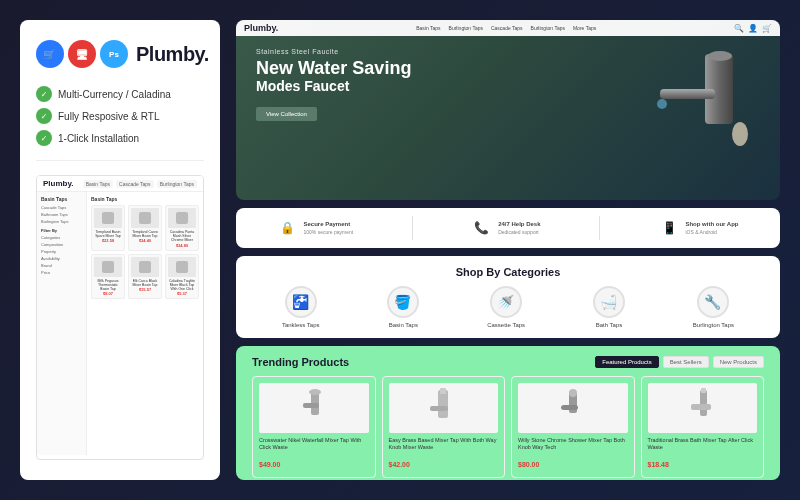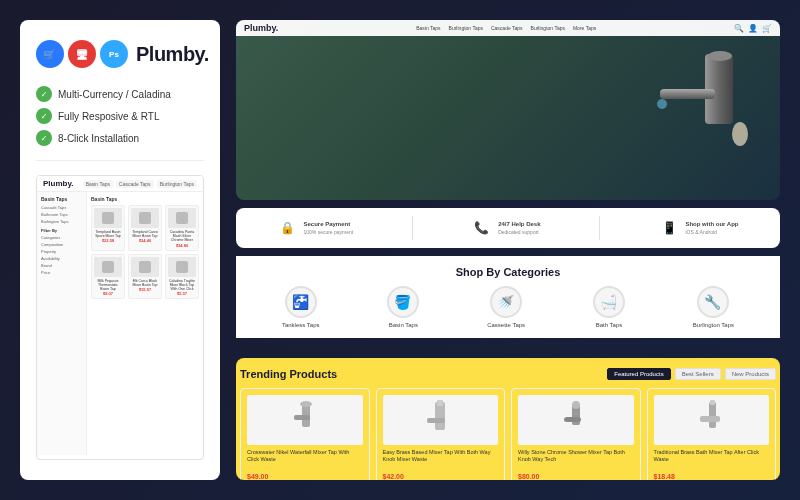--- a/index.html
+++ b/index.html
@@ -363,21 +363,21 @@
 
     .feature-bar-divider {
       width: 1px;
       height: 24px;
       background: #e0e0e0;
     }
 
     
     .categories-section {
       background: #fff;
-      border-radius: 0;
+      border-radius: 8px;
       padding: 10px 12px;
       flex-shrink: 0;
     }
 
     .section-title {
       font-size: 11px;
       font-weight: 700;
       color: #1a1a2e;
       text-align: center;
       margin-bottom: 8px;
@@ -410,26 +410,25 @@
 
     .category-label {
       font-size: 6px;
       color: #444;
       text-align: center;
       font-weight: 500;
     }
 
     
     .trending-section {
-      background: #fde047;
+      background: #86efac;
       border-radius: 8px;
-      padding: 10px 4px;
+      padding: 10px 16px;
       flex: 1;
       overflow: hidden;
-      margin-top: 12px;
     }
 
     .trending-header {
       display: flex;
       align-items: center;
       justify-content: space-between;
       margin-bottom: 8px;
     }
 
     .trending-tabs {
@@ -509,21 +508,21 @@
       <div class="feature-item">
         <div class="check-icon">✓</div>
         <span>Multi-Currency / Caladina</span>
       </div>
       <div class="feature-item">
         <div class="check-icon">✓</div>
         <span>Fully Resposive &amp; RTL</span>
       </div>
       <div class="feature-item">
         <div class="check-icon">✓</div>
-        <span>8-Click Installation</span>
+        <span>1-Click Installation</span>
       </div>
     </div>
 
     <div class="divider"></div>
 
     <div class="store-preview">
       <div class="store-header">
         <span class="store-brand-mini">Plumby.</span>
         <div class="store-nav-mini">
           <span class="nav-item-mini">Basin Taps</span>
@@ -610,20 +609,26 @@
           <span class="hero-nav-item">Burlington Taps</span>
           <span class="hero-nav-item">More Taps</span>
         </div>
         <div class="hero-icons">
           <span class="hero-icon-btn">🔍</span>
           <span class="hero-icon-btn">👤</span>
           <span class="hero-icon-btn">🛒</span>
         </div>
       </div>
 
+      <div class="hero-content">
+        <div class="hero-subtitle">Stainless Steel Faucite</div>
+        <div class="hero-title-1">New Water Saving</div>
+        <div class="hero-title-2">Modes Faucet</div>
+        <button class="hero-btn">View Collection</button>
+      </div>
 
       <div class="hero-faucet-visual">
         <svg width="100" height="120" viewBox="0 0 100 120">
 
           <rect x="55" y="10" width="28" height="70" rx="4" fill="url(#faucet-grad)"></rect>
 
           <rect x="10" y="45" width="55" height="10" rx="4" fill="url(#faucet-grad2)"></rect>
 
           <ellipse cx="70" cy="12" rx="12" ry="5" fill="#888"></ellipse>
 

